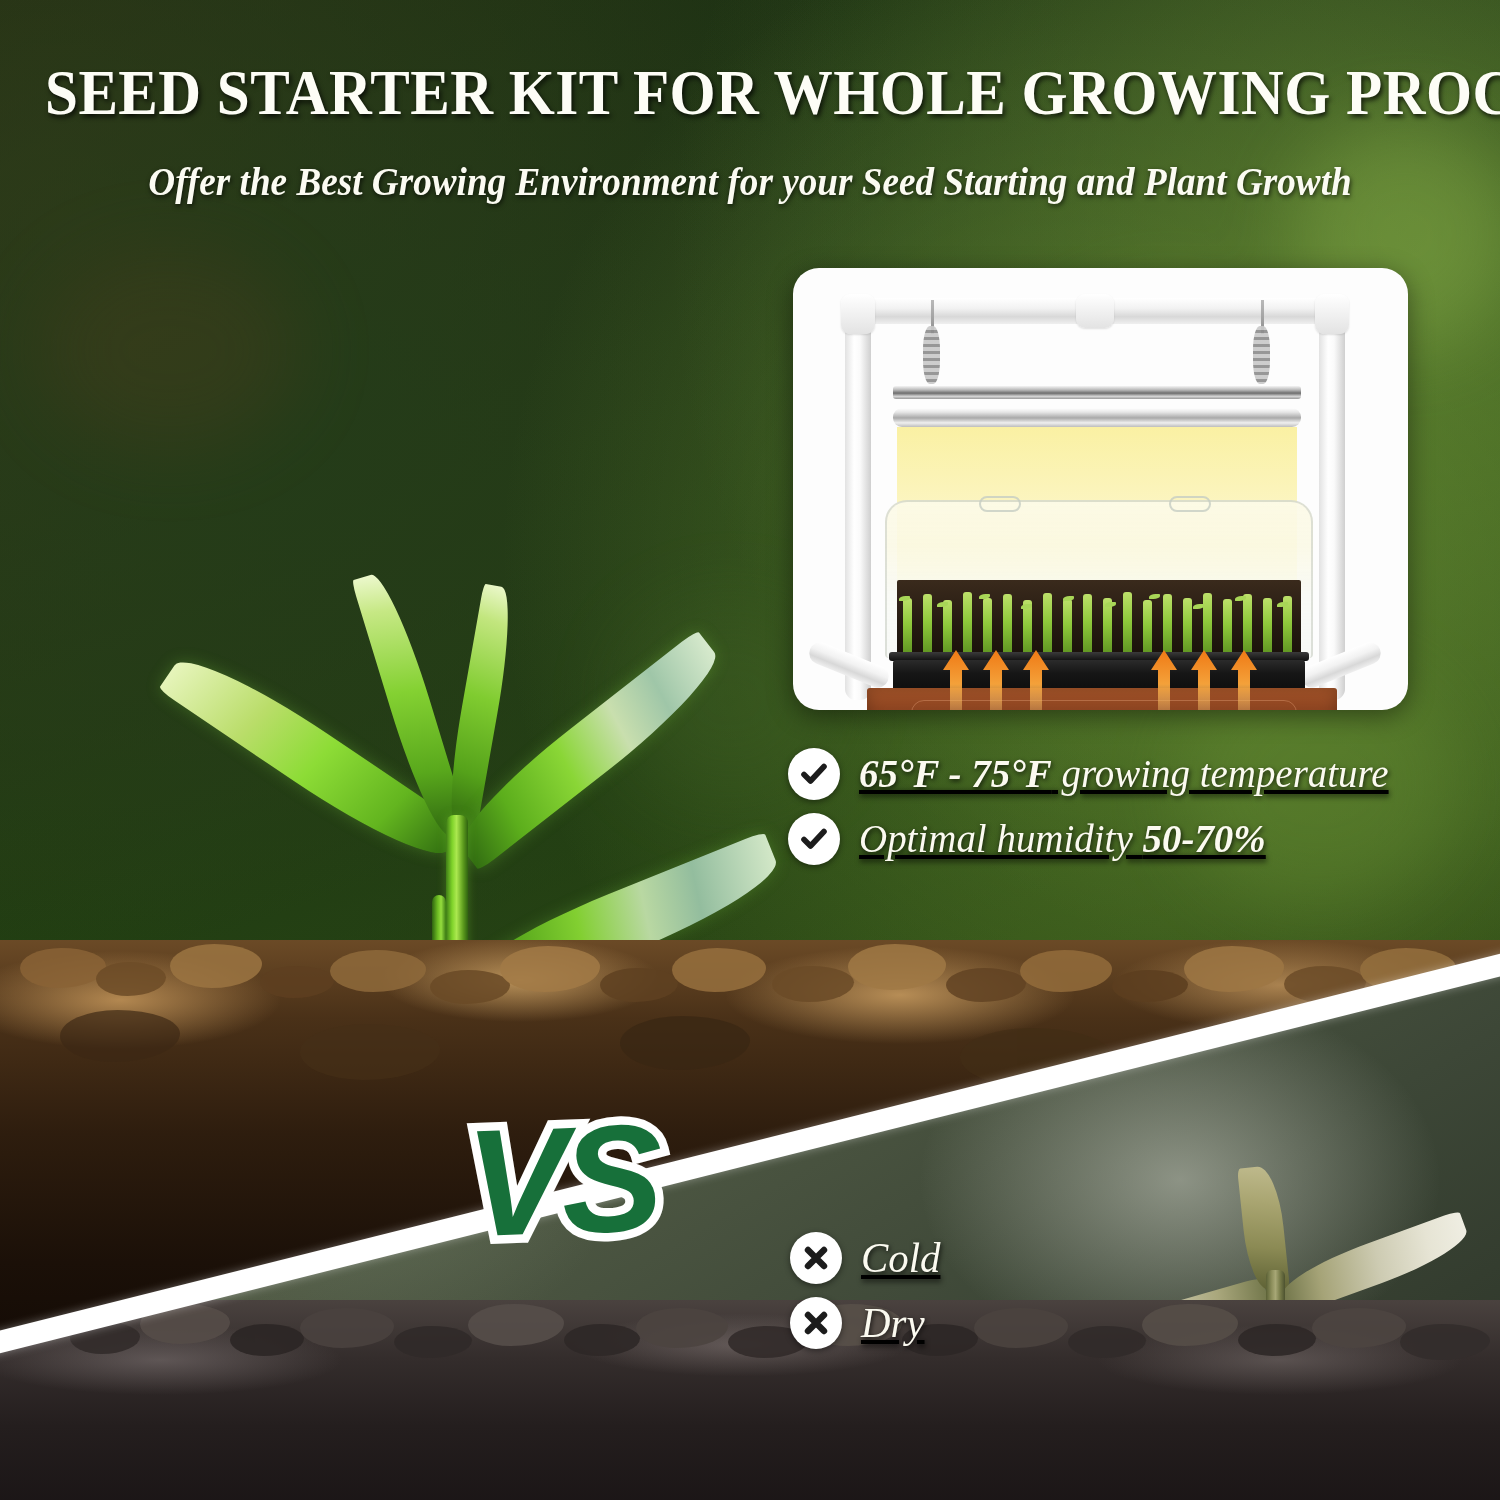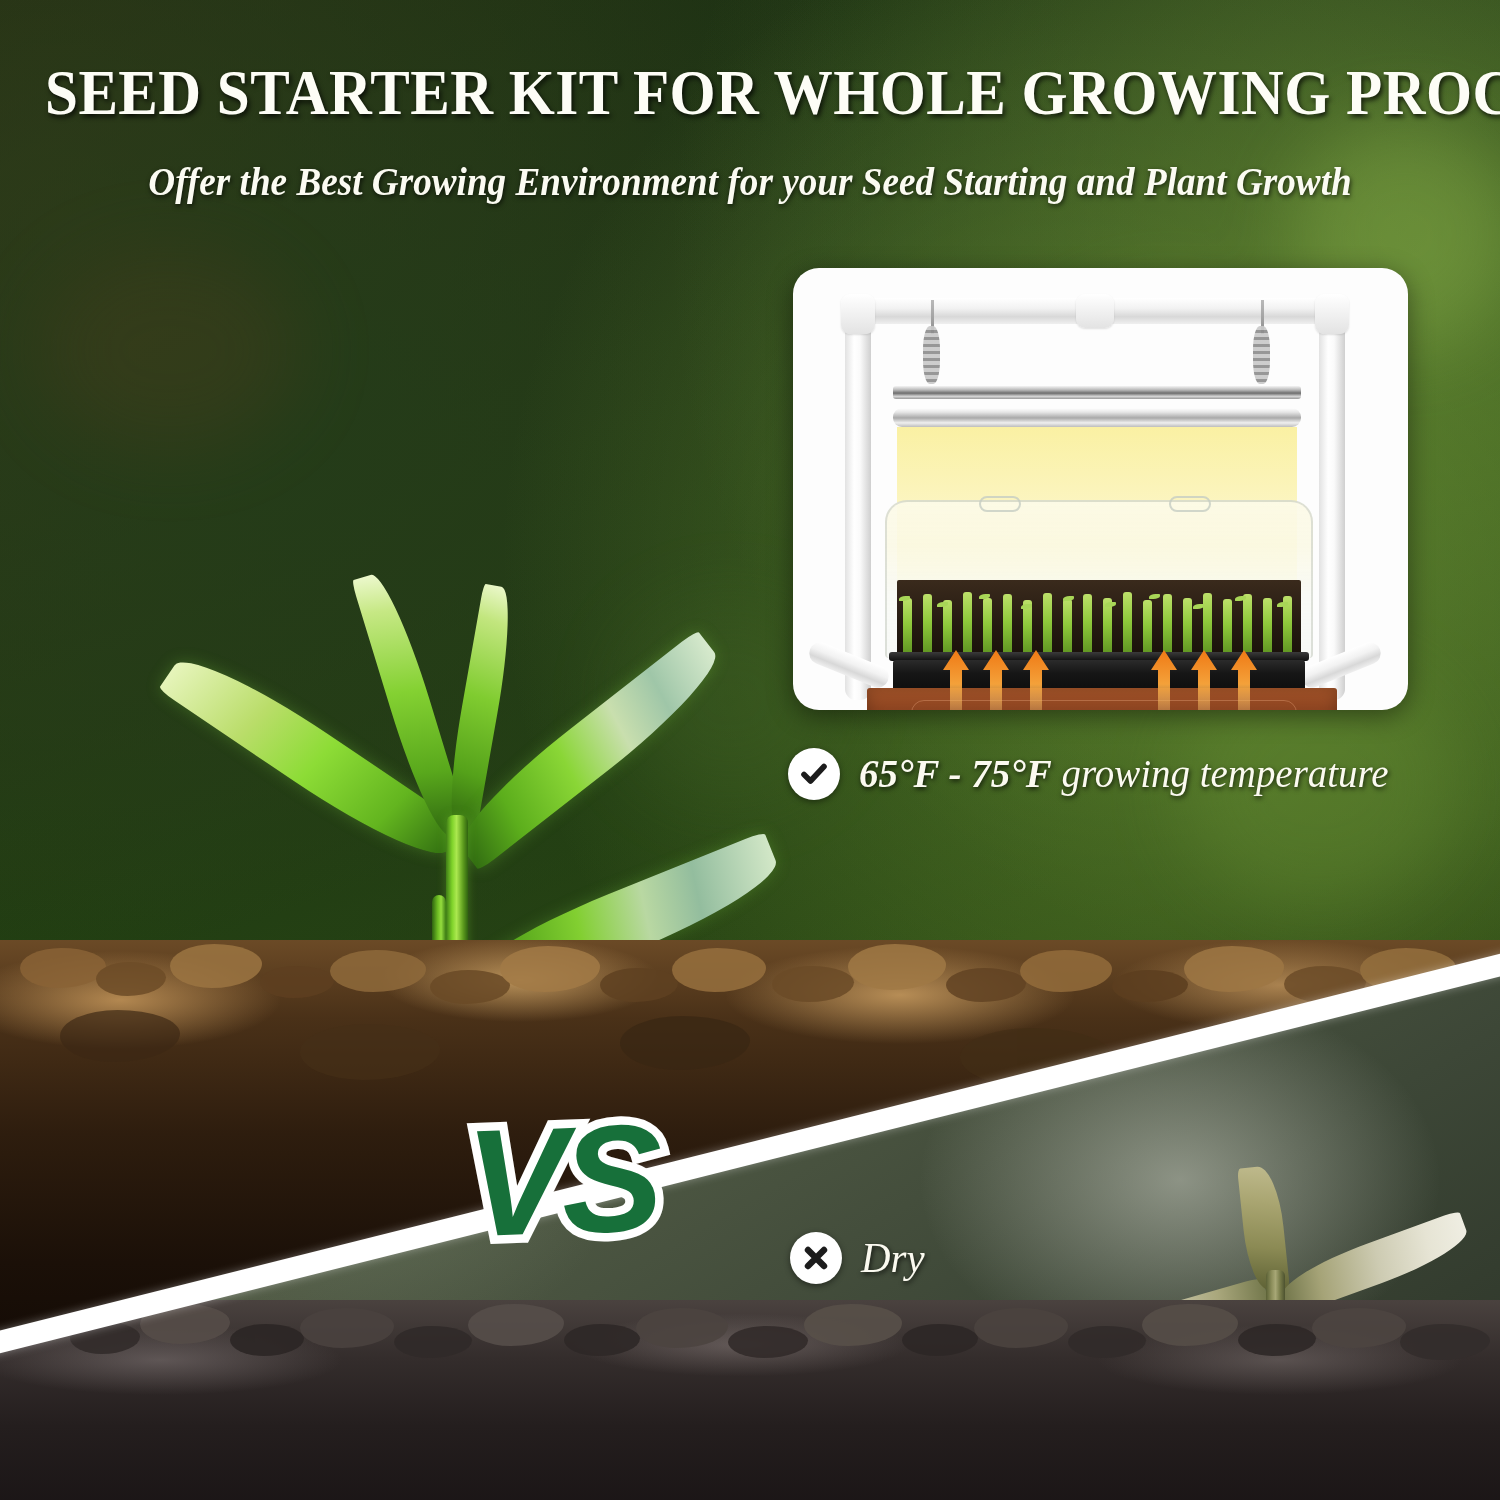--- a/index.html
+++ b/index.html
@@ -121,21 +121,21 @@
   .tray-rim{position:absolute;height:9px;border-radius:3px;background:linear-gradient(180deg,#3a3a3a,#101010);}
   .heatmat{position:absolute;border-radius:3px;
     background:linear-gradient(180deg,#a8562a 0%,#8e4521 45%,#7a3a1b 100%);
     box-shadow:inset 0 0 16px rgba(0,0,0,.25);}
   .heatmat-line{position:absolute;border:1.5px solid rgba(220,150,110,.45);border-radius:14px;}
   .arrow{position:absolute;width:26px;height:62px;}
 
   
   .checks{position:absolute;left:788px;top:748px;width:700px;}
   .crosses{position:absolute;left:790px;top:1232px;width:620px;}
-  .bullet{display:flex;align-items:center;margin-bottom:13px;}
+  .bullet{display:flex;align-items:center;margin-bottom:13px;text-decoration:underline;}
   .badge{
     width:52px;height:52px;border-radius:50%;background:#ffffff;flex:0 0 52px;
     display:flex;align-items:center;justify-content:center;margin-right:19px;
     box-shadow:0 2px 6px rgba(0,0,0,.45);
   }
   .badge svg{display:block;}
   .btext{
     color:#fbfaf0;font-family:"Liberation Serif",serif;font-style:italic;
     font-size:41px;line-height:1.12;white-space:nowrap;
     transform:scaleX(.95);transform-origin:left center;
@@ -337,20 +337,28 @@
 
   <div class="checks">
     <div class="bullet">
       <div class="badge">
         <svg width="30" height="30" viewBox="0 0 30 30">
             <path d="M5 15.5 L11.5 22 L25 7.5" stroke="#1c1c1c" stroke-width="5.6" fill="none" stroke-linecap="round" stroke-linejoin="round"></path>
           </svg>
       </div>
       <div class="btext"><b>65°F - 75°F</b><span> growing temperature</span></div>
     </div>
+    <div class="bullet">
+      <div class="badge">
+        <svg width="30" height="30" viewBox="0 0 30 30">
+            <path d="M5 15.5 L11.5 22 L25 7.5" stroke="#1c1c1c" stroke-width="5.6" fill="none" stroke-linecap="round" stroke-linejoin="round"></path>
+          </svg>
+      </div>
+      <div class="btext"><span>Optimal humidity </span><b>50-70%</b></div>
+    </div>
   </div>
 
   <div class="bottom-half">
 
     <div class="weak-plant">
       <div class="weak-leaf" style="left:198px;top:156px;width:210px;height:44px;border-radius:50% 8% 50% 8%;
         transform:rotate(-196deg);
         background:linear-gradient(100deg,#6e7347 0%,#a9a77c 25%,#cfcdb4 55%,#e8e6d6 80%,#f2f1e6 100%);"></div>
       <div class="weak-leaf" style="left:200px;top:150px;width:124px;height:40px;border-radius:50% 8% 50% 8%;
         transform:rotate(-96deg);
@@ -389,17 +397,25 @@
 
   <div class="vs">VS</div>
 
   <div class="crosses">
     <div class="bullet">
       <div class="badge">
         <svg width="30" height="30" viewBox="0 0 30 30">
             <path d="M7 7 L23 23 M23 7 L7 23" stroke="#1c1c1c" stroke-width="6.4" stroke-linecap="round"></path>
           </svg>
       </div>
+      <div class="btext">Cold</div>
+    </div>
+    <div class="bullet">
+      <div class="badge">
+        <svg width="30" height="30" viewBox="0 0 30 30">
+            <path d="M7 7 L23 23 M23 7 L7 23" stroke="#1c1c1c" stroke-width="6.4" stroke-linecap="round"></path>
+          </svg>
+      </div>
       <div class="btext">Dry</div>
     </div>
   </div>
 
 </div>
 
 </body></html>

